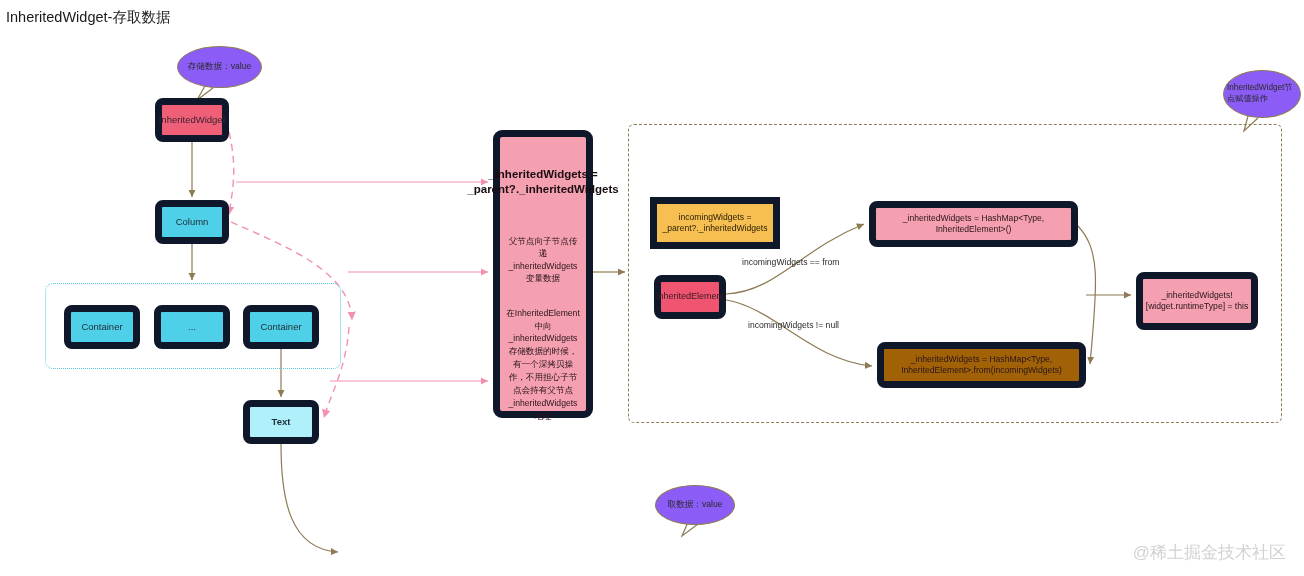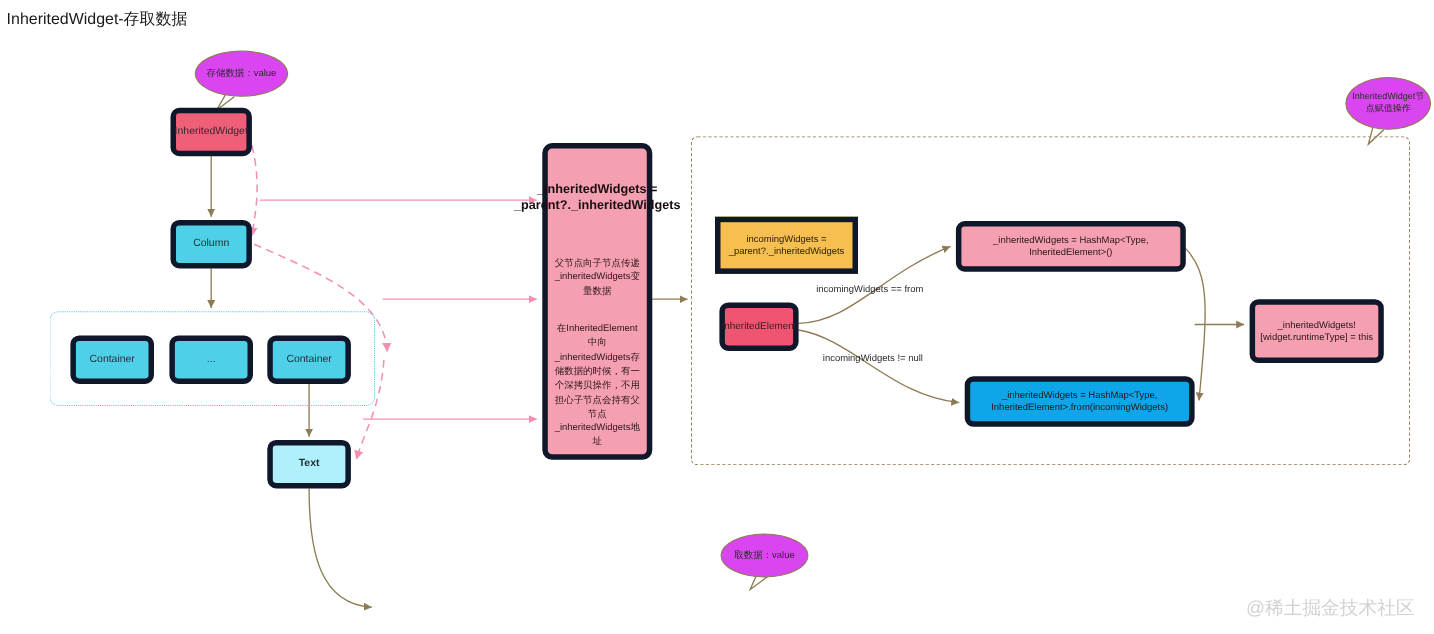--- a/index.html
+++ b/index.html
@@ -26,21 +26,21 @@
     height: 576px;
     pointer-events: none;
   }
   .node {
     position: absolute;
     box-sizing: border-box;
     display: flex;
     align-items: center;
     justify-content: center;
     text-align: center;
-    border: 5px solid #0f172a;
+    border: 7px solid #0f172a;
     line-height: 1.28;
   }
   .rounded { border-radius: 8px; }
   .title {
     position: absolute;
     left: 6px;
     top: 8px;
     font-size: 14.5px;
     color: #1a1a1a;
     white-space: nowrap;
@@ -119,21 +119,21 @@
   .n-inheritedelement {
     left: 654px; top: 275px; width: 72px; height: 44px;
     background: #ef5470; color: #3b1a24; font-size: 9px;
   }
   .n-hashmap-new {
     left: 869px; top: 201px; width: 209px; height: 46px;
     background: #f4a0b0; color: #2a141a; font-size: 8.6px;
   }
   .n-hashmap-from {
     left: 877px; top: 342px; width: 209px; height: 46px;
-    background: #0ea5e9; color: #2a141a; font-size: 8.6px;
+    background: #a16207; color: #2a141a; font-size: 8.6px;
   }
   .n-assign {
     left: 1136px; top: 272px; width: 122px; height: 58px;
     background: #f4a0b0; color: #2a141a; font-size: 8.6px;
   }
   
   .n-context {
     left: 343px; top: 535px; width: 348px; height: 34px;
     background: #dd9cee; color: #231026; font-size: 13px;
     border-radius: 9px;
@@ -146,25 +146,24 @@
     white-space: nowrap;
   }
   .lbl-eqnull { left: 742px; top: 257px; }
   .lbl-nenull { left: 748px; top: 320px; }
   
   .callout {
     position: absolute;
     box-sizing: border-box;
     border: 1.2px solid #8c7b53;
     border-radius: 50%;
-    background: #d946ef;
+    background: #8b5cf6;
     display: flex;
     align-items: center;
     justify-content: center;
-    text-align: center;
     color: #2b2b2b;
   }
   .callout-store {
     left: 177px; top: 46px; width: 85px; height: 42px; font-size: 8.6px;
   }
   .callout-get {
     left: 655px; top: 485px; width: 80px; height: 40px; font-size: 8.6px;
   }
   .callout-assign {
     left: 1223px; top: 70px; width: 78px; height: 48px; font-size: 8.2px;

